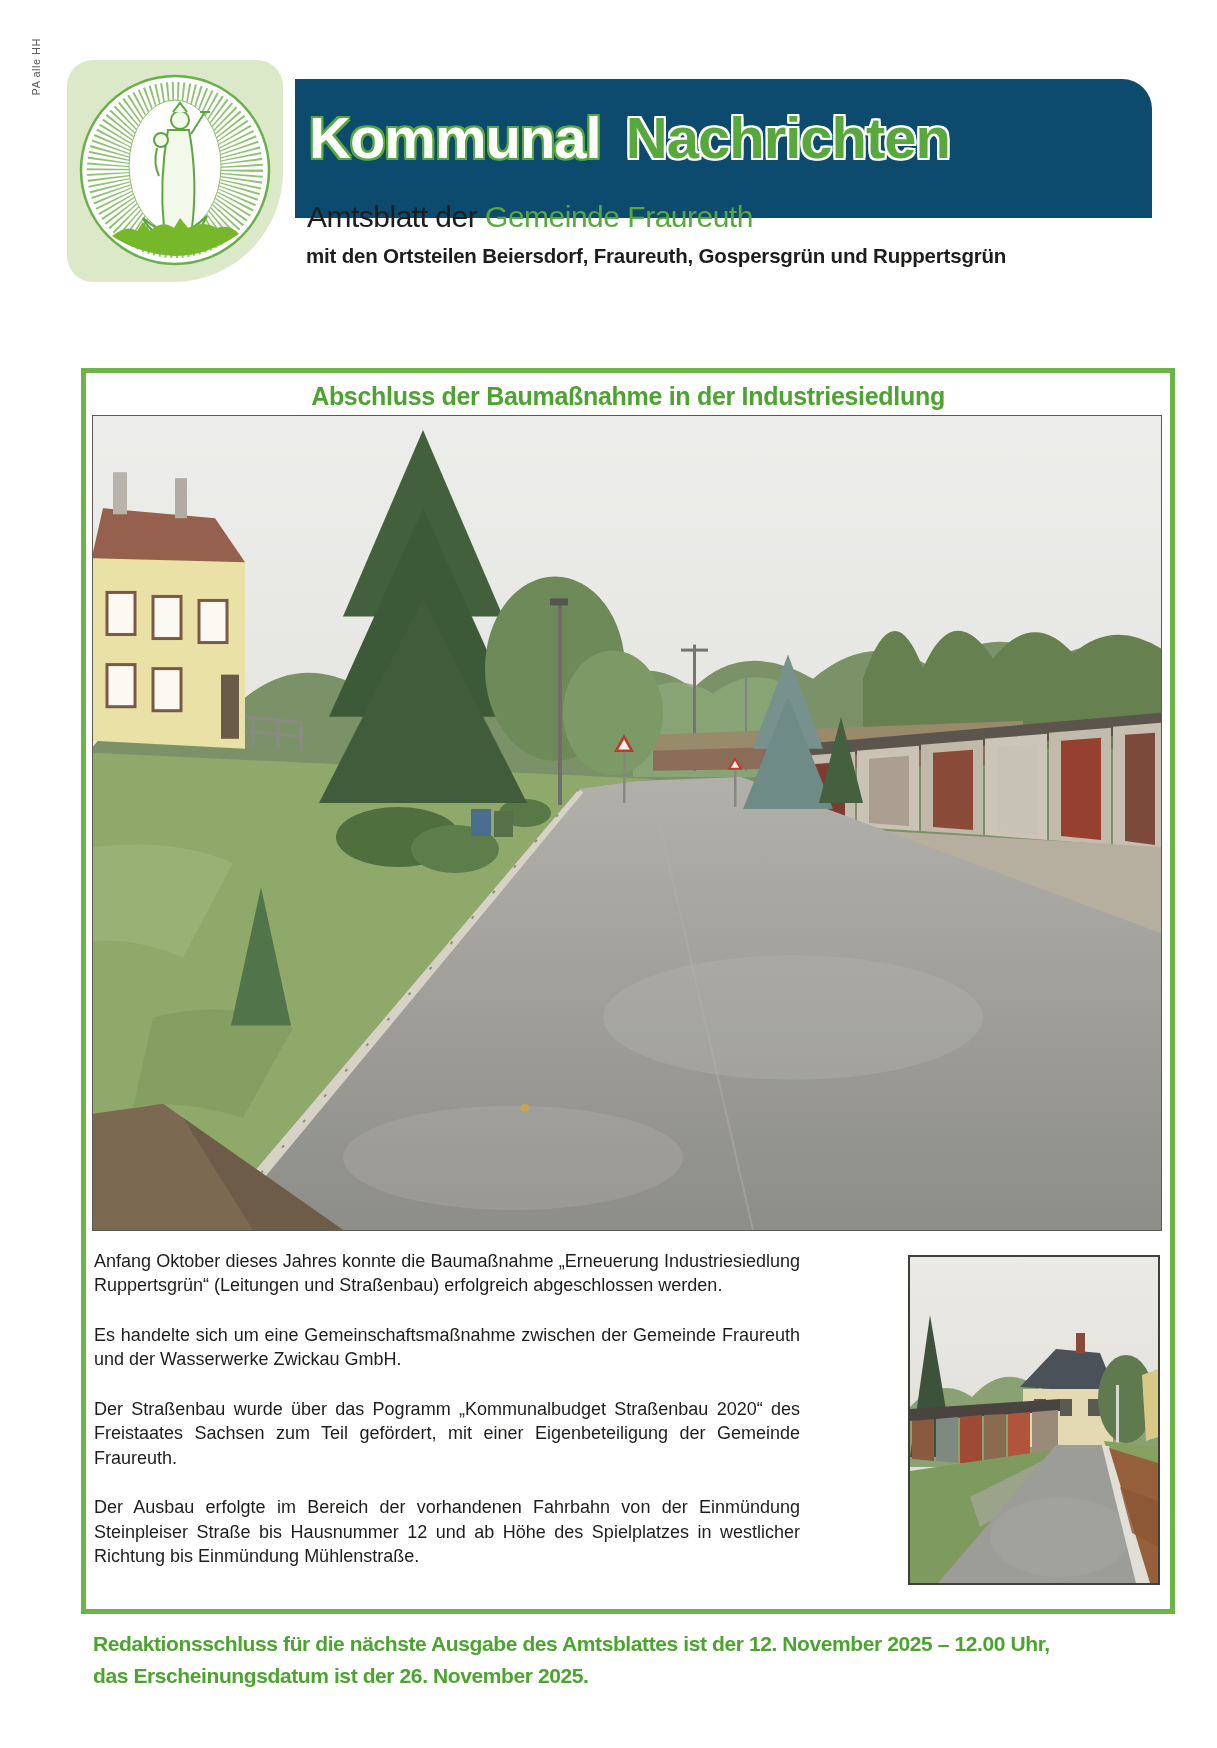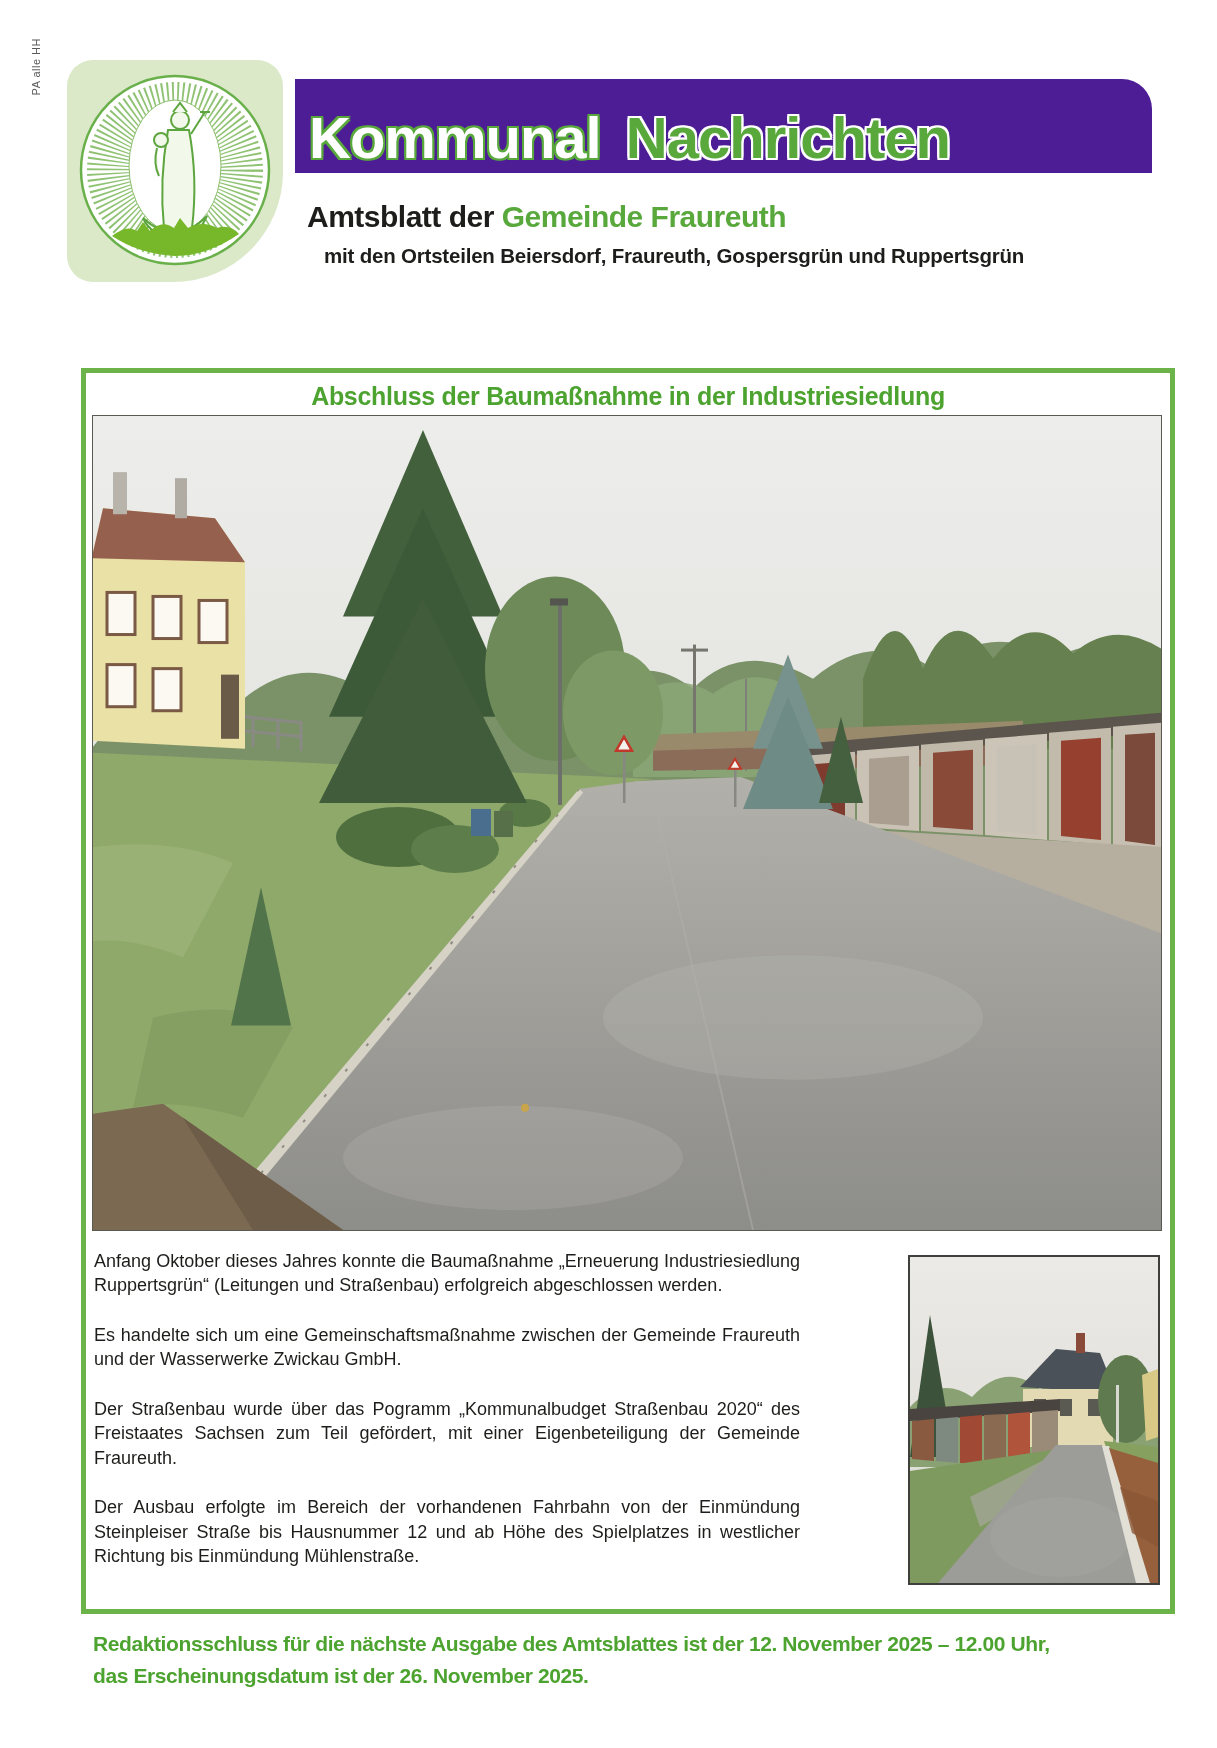--- a/index.html
+++ b/index.html
@@ -11,31 +11,31 @@
 
   .logo-box{position:absolute;left:67px;top:60px;width:216px;height:222px;background:#dbe9c9;
     border-radius:26px 26px 110px 26px;}
   .logo-box svg{position:absolute;left:0;top:0;}
 
   .header-row{position:absolute;left:307px;top:42px;width:845px;display:flex;
     justify-content:space-between;align-items:flex-start;}
   .issue-line{font-size:16.5px;font-weight:600;color:#1d1d1b;white-space:pre;}
   .website{font-size:17.5px;font-weight:bold;color:#1d1d1b;}
 
-  .band{position:absolute;left:295px;top:79px;width:857px;height:94px;background:#4c1d95;
+  .band{position:absolute;left:295px;top:79px;width:857px;height:139px;background:#0c4a6e;
     border-radius:0 30px 0 0;}
   .band-title{padding-left:14px;line-height:117px;font-size:58px;font-weight:bold;letter-spacing:-1px;white-space:nowrap;}
   .t1{color:#ffffff;text-shadow:-2px -2px 0 #58a83c,2px -2px 0 #58a83c,-2px 2px 0 #58a83c,2px 2px 0 #58a83c,
       -2px 0 0 #58a83c,2px 0 0 #58a83c,0 -2px 0 #58a83c,0 2px 0 #58a83c;}
   .t2{color:#58a83c;margin-left:10px;text-shadow:-2px -2px 0 #fff,2px -2px 0 #fff,-2px 2px 0 #fff,2px 2px 0 #fff,
       -2px 0 0 #fff,2px 0 0 #fff,0 -2px 0 #fff,0 2px 0 #fff;}
 
-  .amtsblatt{position:absolute;left:307px;top:200px;font-size:30px;font-weight:bold;letter-spacing:-.5px;color:#1d1d1b;text-align:right;}
+  .amtsblatt{position:absolute;left:307px;top:200px;font-size:30px;font-weight:normal;letter-spacing:-.5px;color:#1d1d1b;text-align:right;}
   .amtsblatt .green{color:#58a83c;}
-  .ortsteile{position:absolute;left:324px;top:244px;font-size:20.5px;font-weight:bold;color:#1d1d1b;letter-spacing:-.2px;}
+  .ortsteile{position:absolute;left:306px;top:244px;font-size:20.5px;font-weight:bold;color:#1d1d1b;letter-spacing:-.2px;}
 
   .content-box{position:absolute;left:57px;top:368px;width:1094px;height:1246px;
     border:5px solid #6cb449;box-sizing:border-box;margin-left:24px;}
   .article-headline{text-align:center;margin-top:9px;font-size:25px;font-weight:bold;color:#4da32f;letter-spacing:-.3px;}
 
   .photo-main{position:absolute;left:6px;top:42px;width:1068px;height:814px;border:1px solid #5a5952;}
   .photo-main svg{display:block;width:100%;height:100%;}
 
   .article-text{position:absolute;left:8px;top:876px;width:706px;color:#1d1d1b;}
   .article-text p{margin:0 0 25px 0;font-size:18px;line-height:1.36;text-align:justify;}

